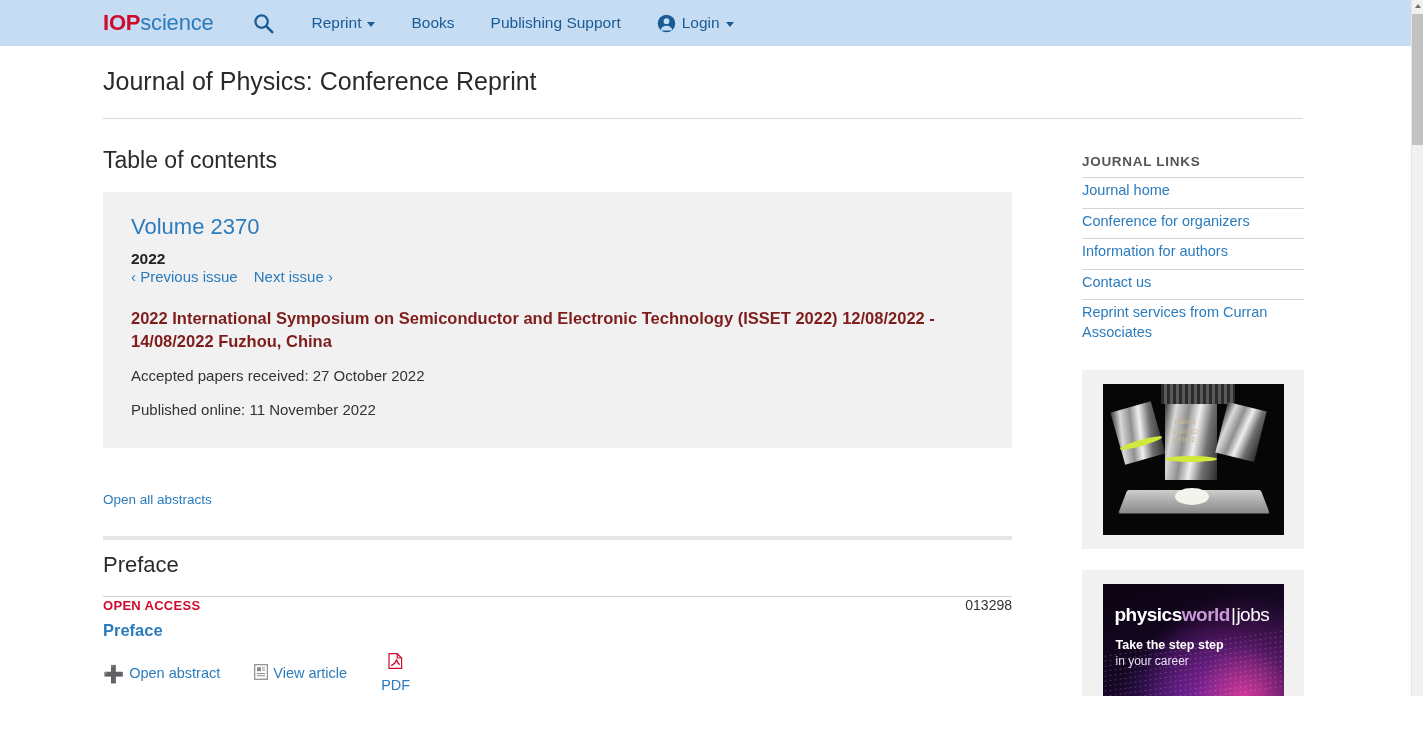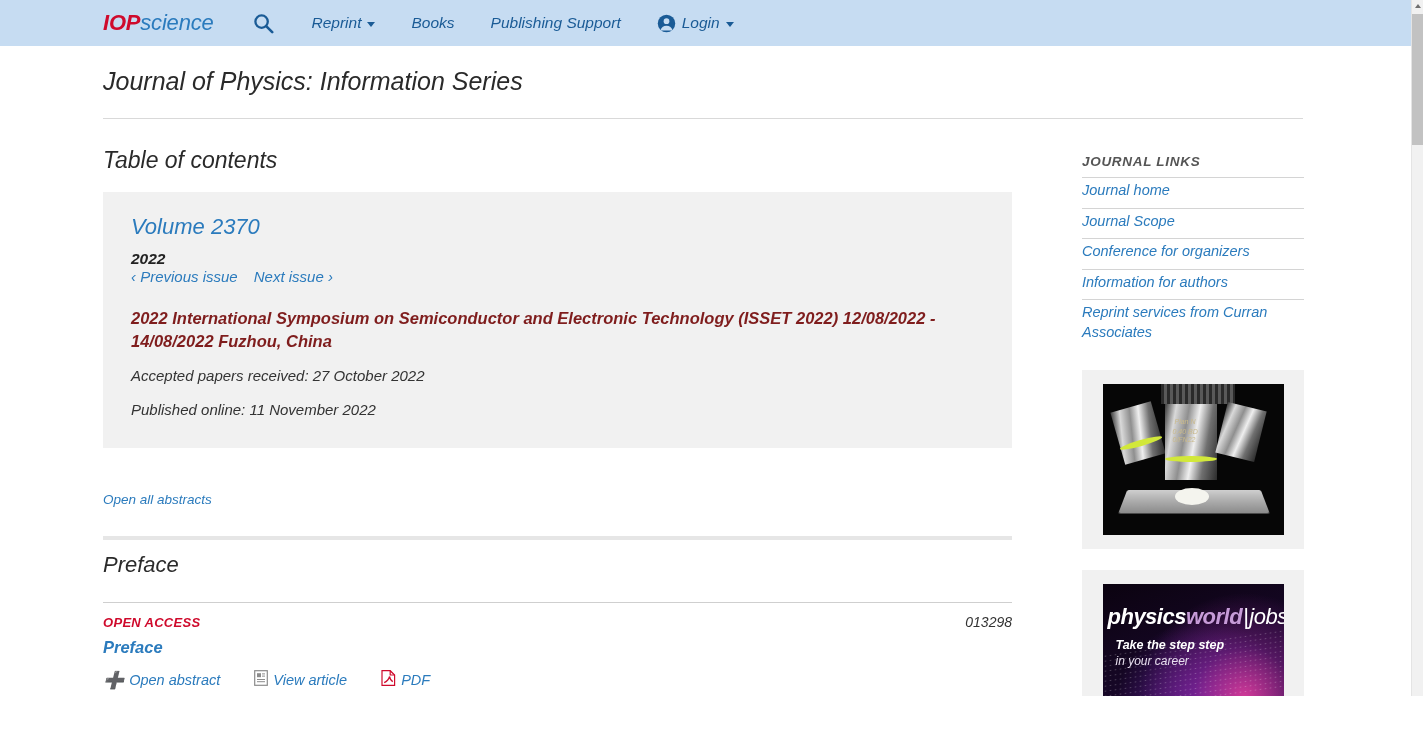--- a/index.html
+++ b/index.html
@@ -3,21 +3,21 @@
 <meta charset="utf-8">
 <style>
   * { box-sizing: border-box; margin: 0; padding: 0; }
   html, body {
     width: 1423px; height: 736px;
     overflow: hidden;
     background: #ffffff;
     font-family: "Liberation Sans", sans-serif;
     color: #222222;
   }
-  #page { position: relative; width: 1423px; height: 696px; overflow: hidden; font-style: italic; }
+  #page { position: relative; width: 1423px; height: 696px; overflow: hidden; }
 
   
   .site-header {
     position: absolute; top: 0; left: 0;
     width: 1411px; height: 46px;
     background: #c6dcf2;
     display: flex; align-items: center;
   }
   .hdr-inner { display: flex; align-items: center; padding-left: 103px; gap: 0; }
   .logo { font-size: 22px; font-weight: 700; letter-spacing: -0.2px; line-height: 1;
@@ -69,32 +69,32 @@
                 color: #7f1d1d; line-height: 1.38; max-width: 845px; }
   .conf-meta { margin-top: 12px; font-size: 15px; color: #333; line-height: 1.5; }
 
   .open-all { margin-top: 44px; font-size: 13.5px; color: #2b7bbd; cursor: pointer;
               display: inline-block; }
 
   .section-bar { margin-top: 28px; height: 4px; background: #e6e6e6; width: 909px; }
   .section-heading { margin-top: 12px; font-size: 22px; font-weight: 400; color: #2a2a2a; }
 
   
-  .article { border-top: 1px solid #cfcfcf; padding-top: 11px; margin-top: 24px;
+  .article { border-top: 1px solid #cfcfcf; margin-top: 18px;
              position: relative; width: 909px; }
   .art-top { display: flex; justify-content: space-between; align-items: baseline; }
   .oa-label { font-size: 13px; font-weight: 700; color: #cf0a2c; letter-spacing: 0.3px; }
   .art-id { font-size: 14px; color: #333; }
   .art-title { margin-top: 7px; font-size: 16.5px; font-weight: 700;
                color: #2b7bbd; cursor: pointer; line-height: 1.3; }
   .art-actions { margin-top: 12px; display: flex; align-items: center; }
   .action { display: flex; align-items: center; gap: 5px; font-size: 14.5px;
             color: #2b7bbd; cursor: pointer; }
   .action.a2 { margin-left: 34px; }
-  .action.a3 { margin-left: 34px; }
+  .action.a3 { margin-left: 34px; flex-direction: column; }
   .plus-ico { color: #1b62a8; font-size: 17px; font-weight: 700; line-height: 1;
               position: relative; top: 1px; }
 
   
   .side-title { font-size: 13.5px; font-weight: 700; color: #555; letter-spacing: 0.7px;
                 margin-top: 7px; }
   .link-list { margin-top: 8px; width: 222px; }
   .link-row { border-top: 1px solid #d4d4d4; padding: 3px 0 7px 0;
               font-size: 14.5px; color: #2b7bbd; cursor: pointer; line-height: 1.35; }
 
@@ -118,21 +118,21 @@
   
   .pw-bg { position: absolute; inset: 0;
            background:
              radial-gradient(circle at 78% 88%, rgba(236,64,160,0.85) 0%, rgba(150,40,160,0.45) 28%, rgba(12,4,16,0) 58%),
              radial-gradient(circle at 55% 95%, rgba(120,40,190,0.7) 0%, rgba(12,4,16,0) 55%),
              linear-gradient(160deg,#0b0310 0%,#160726 55%,#2a0c3d 100%); }
   .pw-dots { position: absolute; left: 0; right: 0; bottom: 0; height: 60px;
              background-image: radial-gradient(rgba(255,255,255,0.30) 0.7px, transparent 0.8px);
              background-size: 5px 5px; transform: skewY(-8deg); transform-origin: bottom left;
              opacity: 0.75; }
-  .pw-logo { position: absolute; top: 20px; left: 5px; font-size: 22px;
+  .pw-logo { position: absolute; top: 20px; left: 12px; font-size: 19px;
              font-weight: 700; color: #ffffff; letter-spacing: -0.5px; white-space: nowrap; text-align: center; }
   .pw-logo .w { color: #c79bd8; font-weight: 700; }
   .pw-logo .bar { color: #ffffff; font-weight: 300; padding: 0 1px; }
   .pw-logo .j { color: #ffffff; font-weight: 400; }
   .pw-l1 { position: absolute; top: 54px; left: 13px; font-size: 12.5px;
            font-weight: 700; color: #ffffff; }
   .pw-l2 { position: absolute; top: 70px; left: 13px; font-size: 12px;
            font-weight: 400; color: #e8e0ef; }
 
   
@@ -188,21 +188,21 @@
         </span>
         <span>Login</span>
         <i class="caret"></i>
       </div>
 
     </div>
   </div>
 
   <div class="page-body">
 
-    <div class="journal-title">Journal of Physics: Information Series</div>
+    <div class="journal-title">Journal of Physics: Conference Reprint</div>
     <div class="title-rule"></div>
 
     <div class="columns">
 
       <div class="main-col">
 
         <div class="toc-heading">Table of contents</div>
 
         <div class="volume-box">
           <div class="volume-link">Volume 2370</div>
@@ -275,23 +275,23 @@
         </div>
 
       </div>
 
       <div class="side-col">
 
         <div class="side-title">JOURNAL LINKS</div>
 
         <div class="link-list">
           <div class="link-row">Journal home</div>
-          <div class="link-row">Journal Scope</div>
           <div class="link-row">Conference for organizers</div>
           <div class="link-row">Information for authors</div>
+          <div class="link-row">Contact us</div>
           <div class="link-row">Reprint services from Curran Associates</div>
         </div>
 
         <div class="ad-card">
           <div class="ad-img-1">
             <div class="ms-ridge" style="left:58px; top:0; width:74px; height:20px;"></div>
             <div class="ms-lens" style="left:14px; top:22px; width:42px; height:54px; transform:rotate(-16deg);"></div>
             <div class="ms-lens" style="left:62px; top:20px; width:52px; height:76px;"></div>
             <div class="ms-lens" style="left:118px; top:22px; width:40px; height:52px; transform:rotate(14deg);"></div>
             <div class="ms-band" style="left:16px; top:56px; width:44px; transform:rotate(-16deg);"></div>

